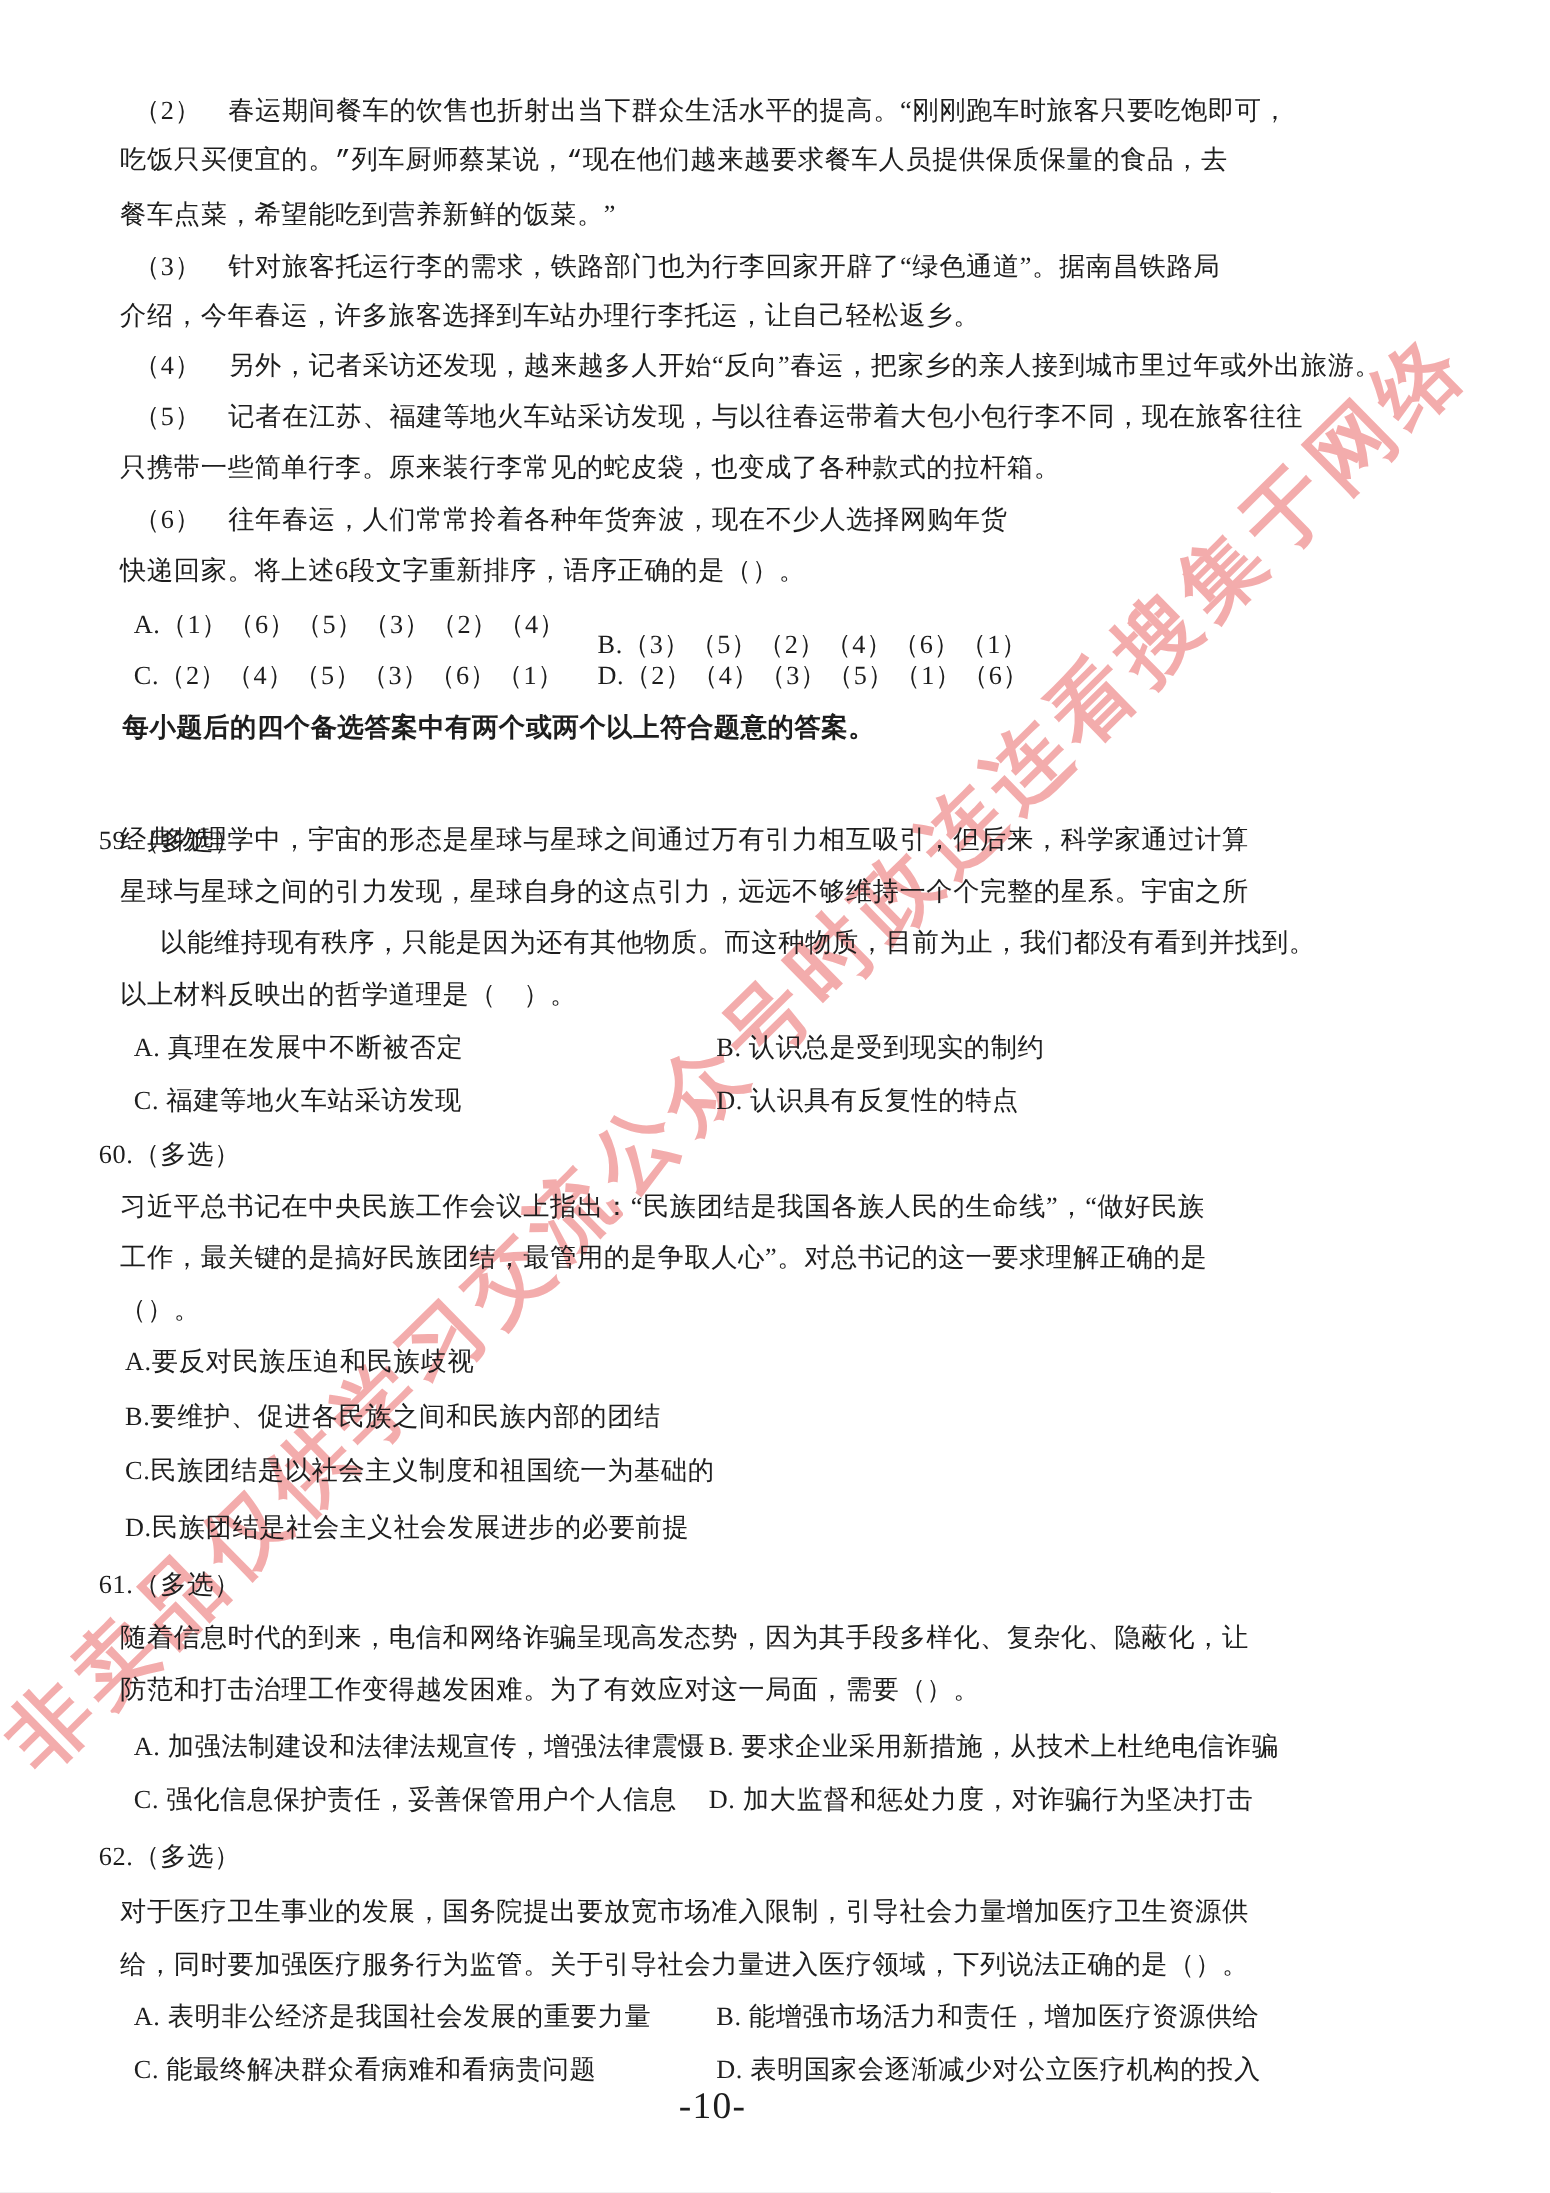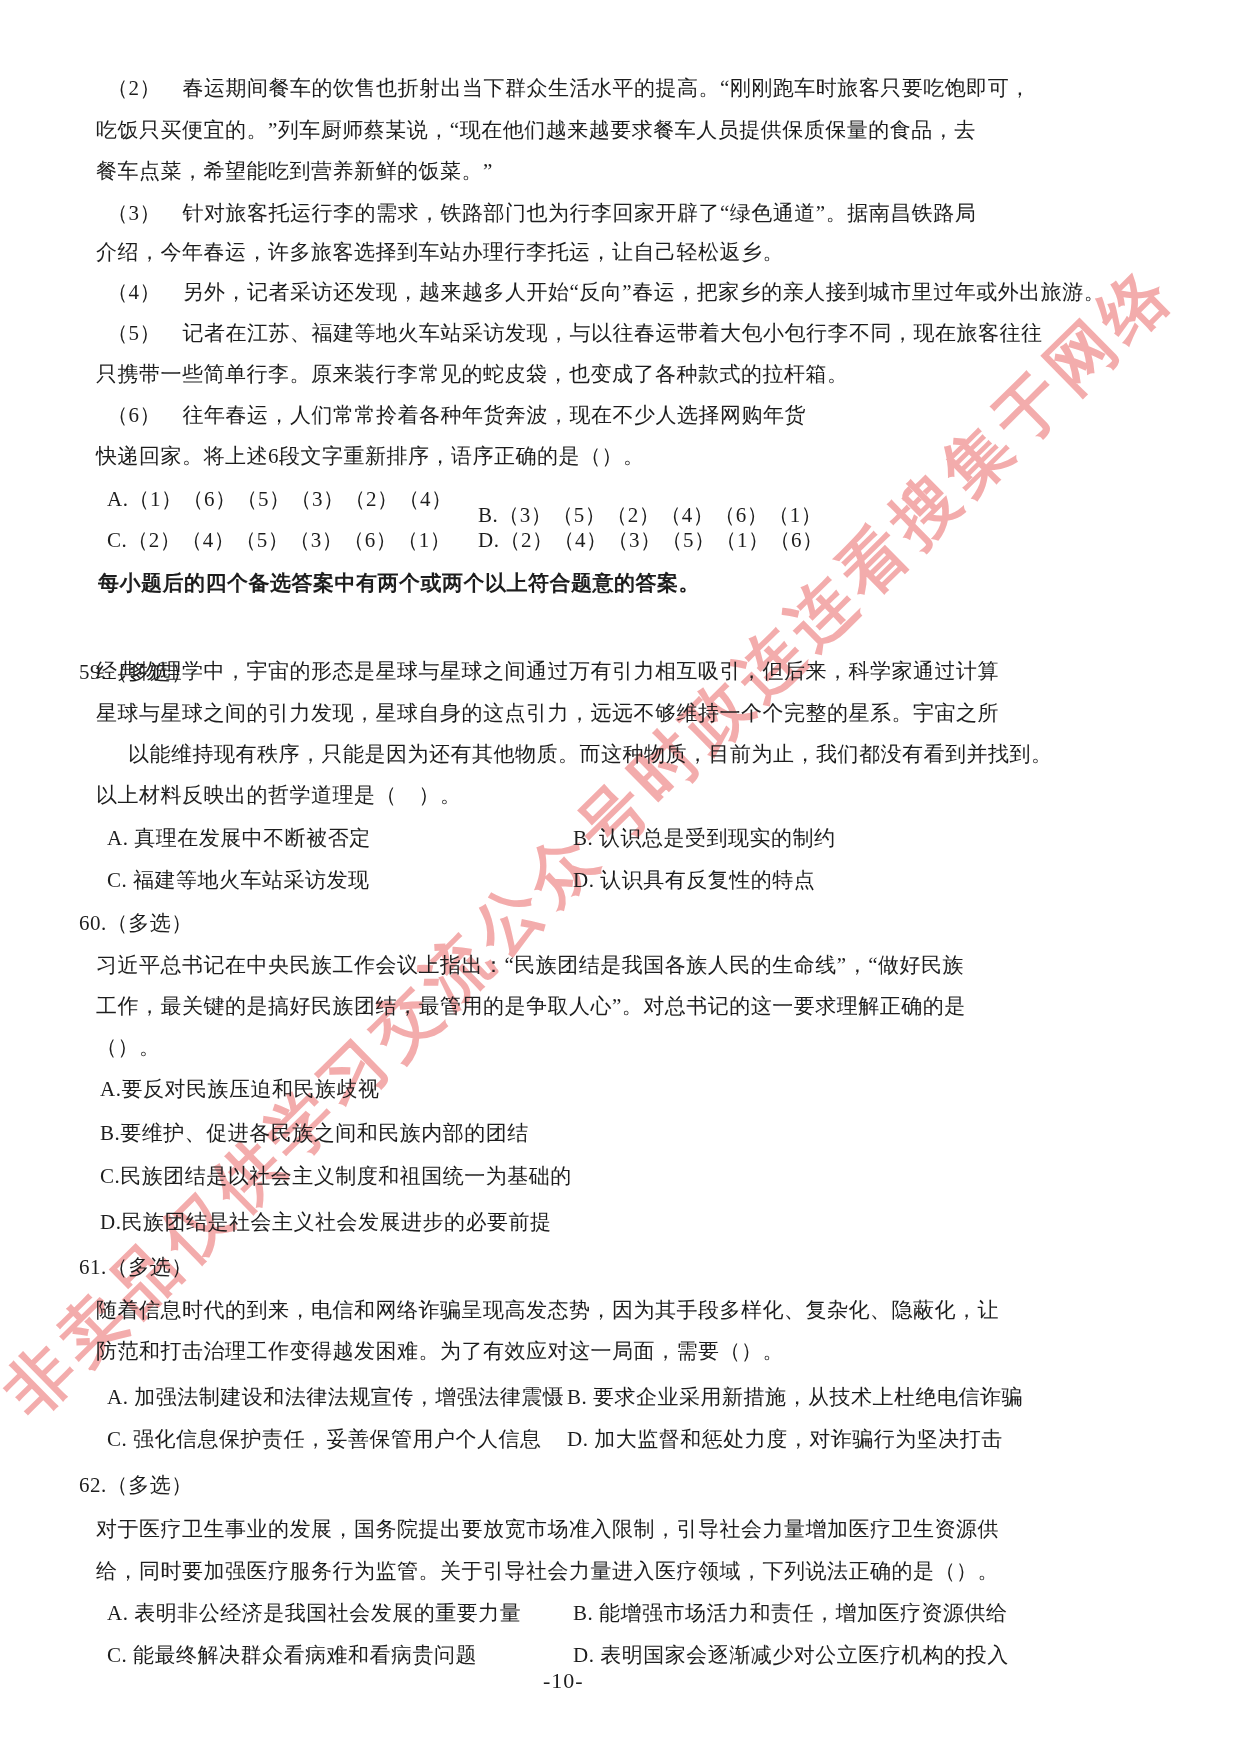--- a/index.html
+++ b/index.html
@@ -35,41 +35,41 @@
     letter-spacing: 7px;
     white-space: nowrap;
     font-family: "Liberation Serif", "DejaVu Serif", serif;
     opacity: 0.55;
     pointer-events: none;
   }
   #page-number {
     position: absolute;
     left: 543px;
     top: 1668px;
-    font-size: 22px;
+    font-size: 30px;
     letter-spacing: 1px;
   }
   #footer-contact {
     position: absolute;
     left: 337px;
     top: 1697px;
     font-size: 27px;
     font-weight: bold;
     font-family: "Liberation Sans", "DejaVu Sans", sans-serif;
     color: #111;
   }
 </style>
 </head>
 <body>
 
 <div id="page">
   <div id="watermark" style="color: rgb(234, 106, 106);">非卖品仅供学习交流公众号时政连连看搜集于网络</div>
   <div id="lines-layer">
       <div class="line" style="left: 107px; top: 75px;">（2）　春运期间餐车的饮售也折射出当下群众生活水平的提高。“刚刚跑车时旅客只要吃饱即可，</div>
-      <div class="line" style="left: 96px; top: 117px;">吃饭只买便宜的。”列车厨师蔡某说，“现在他们越来越要求餐车人员提供保质保量的食品，去</div>
+      <div class="line" style="left: 96px; top: 117px; font-family: Liberation Mono, monospace;">吃饭只买便宜的。”列车厨师蔡某说，“现在他们越来越要求餐车人员提供保质保量的食品，去</div>
       <div class="line" style="left: 96px; top: 158px;">餐车点菜，希望能吃到营养新鲜的饭菜。”</div>
       <div class="line" style="left: 107px; top: 200px;">（3）　针对旅客托运行李的需求，铁路部门也为行李回家开辟了“绿色通道”。据南昌铁路局</div>
       <div class="line" style="left: 96px; top: 239px;">介绍，今年春运，许多旅客选择到车站办理行李托运，让自己轻松返乡。</div>
       <div class="line" style="left: 107px; top: 279px;">（4）　另外，记者采访还发现，越来越多人开始“反向”春运，把家乡的亲人接到城市里过年或外出旅游。</div>
       <div class="line" style="left: 107px; top: 320px;">（5）　记者在江苏、福建等地火车站采访发现，与以往春运带着大包小包行李不同，现在旅客往往</div>
       <div class="line" style="left: 96px; top: 361px;">只携带一些简单行李。原来装行李常见的蛇皮袋，也变成了各种款式的拉杆箱。</div>
       <div class="line" style="left: 107px; top: 402px;">（6）　往年春运，人们常常拎着各种年货奔波，现在不少人选择网购年货</div>
       <div class="line" style="left: 96px; top: 443px;">快递回家。将上述6段文字重新排序，语序正确的是（）。</div>
       <div class="line" style="left: 107px; top: 486px;">A.（1）（6）（5）（3）（2）（4）</div>
       <div class="line" style="left: 478px; top: 486px; margin-top: 16px;">B.（3）（5）（2）（4）（6）（1）</div>

